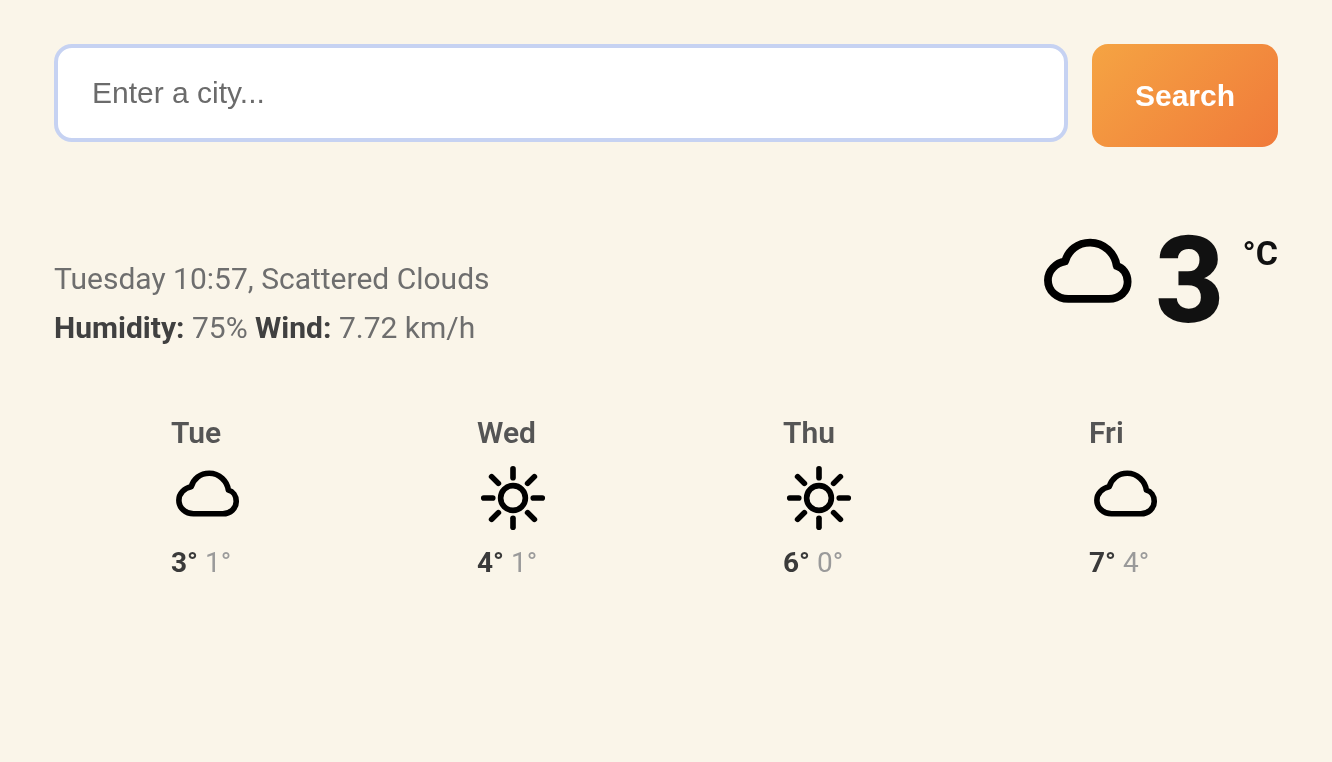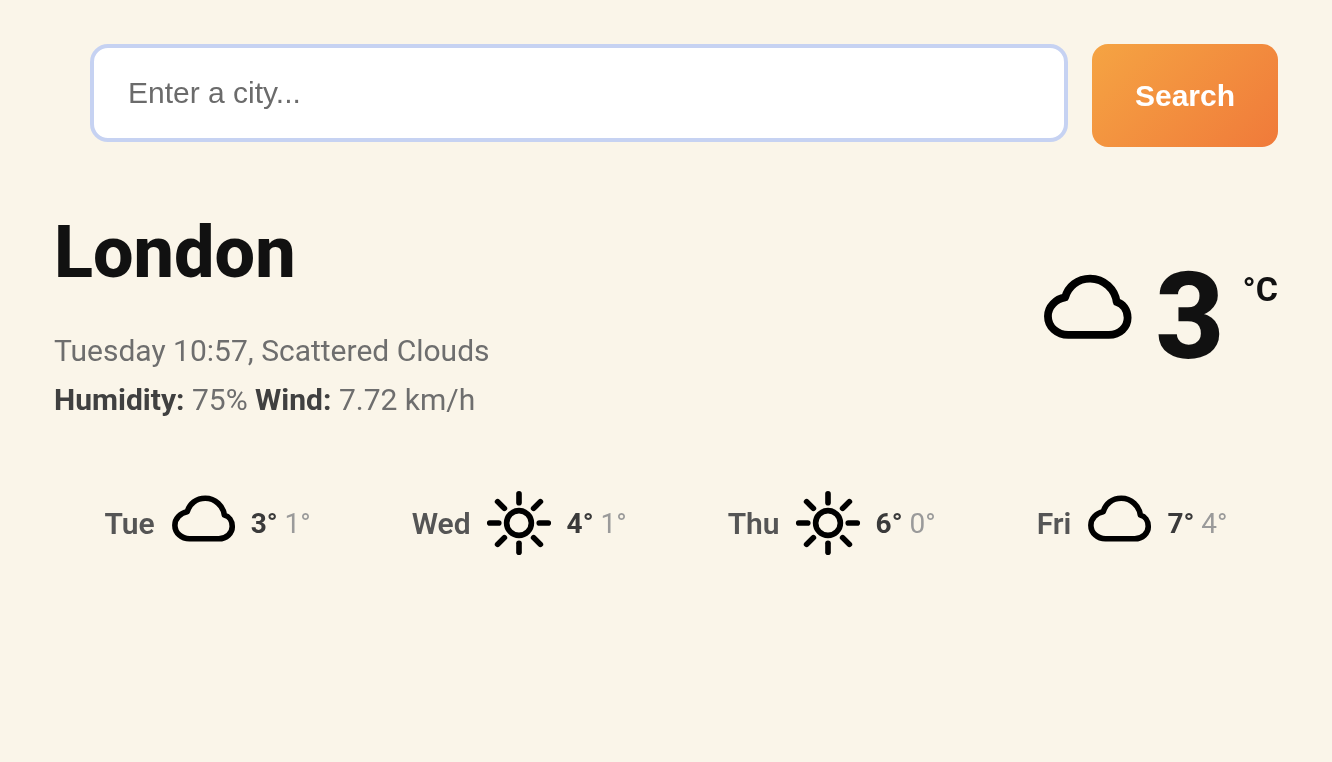--- a/index.html
+++ b/index.html
@@ -8,21 +8,20 @@
     background: #faf5e9;
     width: 1332px;
     height: 762px;
     padding: 44px 54px;
     color: #222;
   }
   .search-row {
     display: flex;
     gap: 24px;
     align-items: stretch;
-    margin-left: 36px;
   }
   .search-input {
     flex: 1;
     height: 98px;
     border-radius: 18px;
     border: 4px solid #c6d2f2;
     background: #fff;
     font-size: 30px;
     padding: 0 34px;
     color: #333;
@@ -82,21 +81,22 @@
     margin-top: 6px;
     color: #111;
   }
   .forecast {
     margin-top: 70px;
     display: flex;
     justify-content: space-around;
   }
   .day {
     display: flex;
-    align-items: center;
+    flex-direction: column;
+    align-items: flex-start;
     gap: 12px;
   }
   .day-label {
     font-size: 30px;
     font-weight: 600;
     color: #555;
   }
   .day-icon svg { width: 72px; height: 72px; display:block; }
   .day-temps {
     font-size: 28px;
@@ -107,21 +107,20 @@
 </head>
 <body>
 
 <div class="search-row">
   <input class="search-input" type="text" placeholder="Enter a city..." style="">
   <button class="search-button">Search</button>
 </div>
 
 <div class="current">
   <div>
-    <div class="city">London</div>
     <div class="detail-line">Tuesday 10:57, Scattered Clouds</div>
     <div class="detail-line2">
       <span class="bold">Humidity:</span>
       <span>75%</span>
       <span class="bold">Wind:</span>
       <span>7.72 km/h</span>
     </div>
   </div>
   <div class="temp-block">
     <span class="big-icon">

